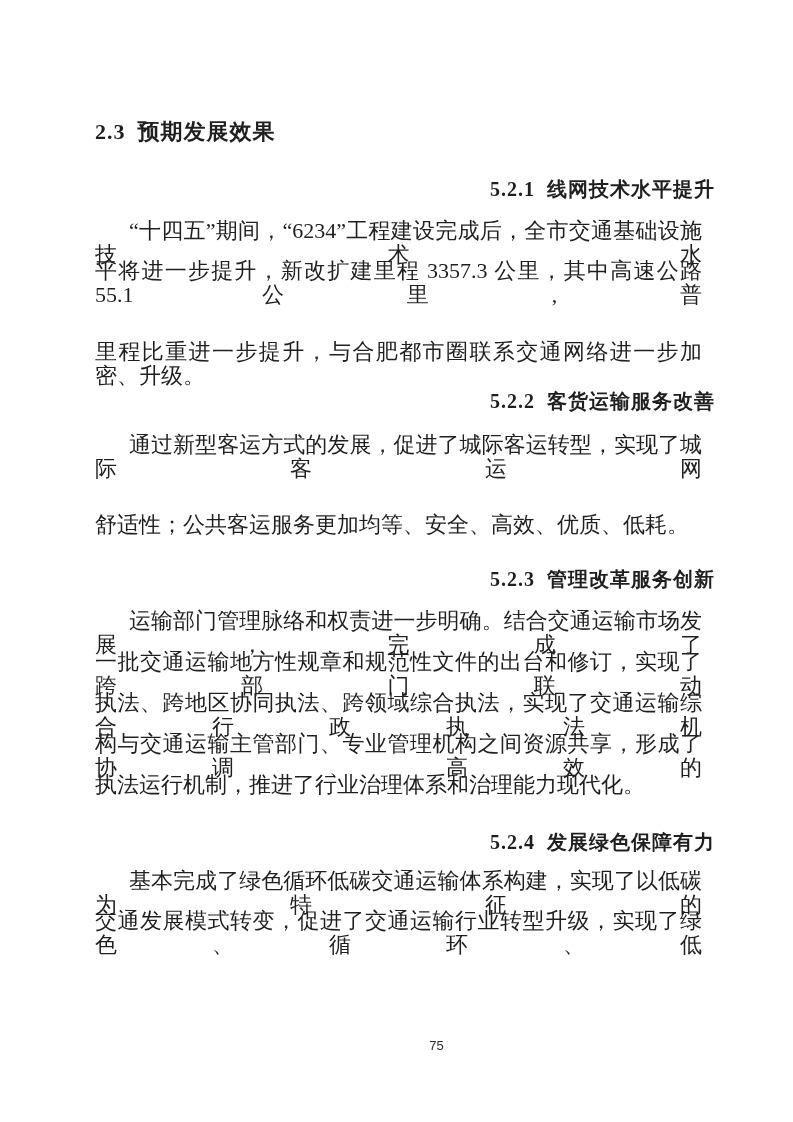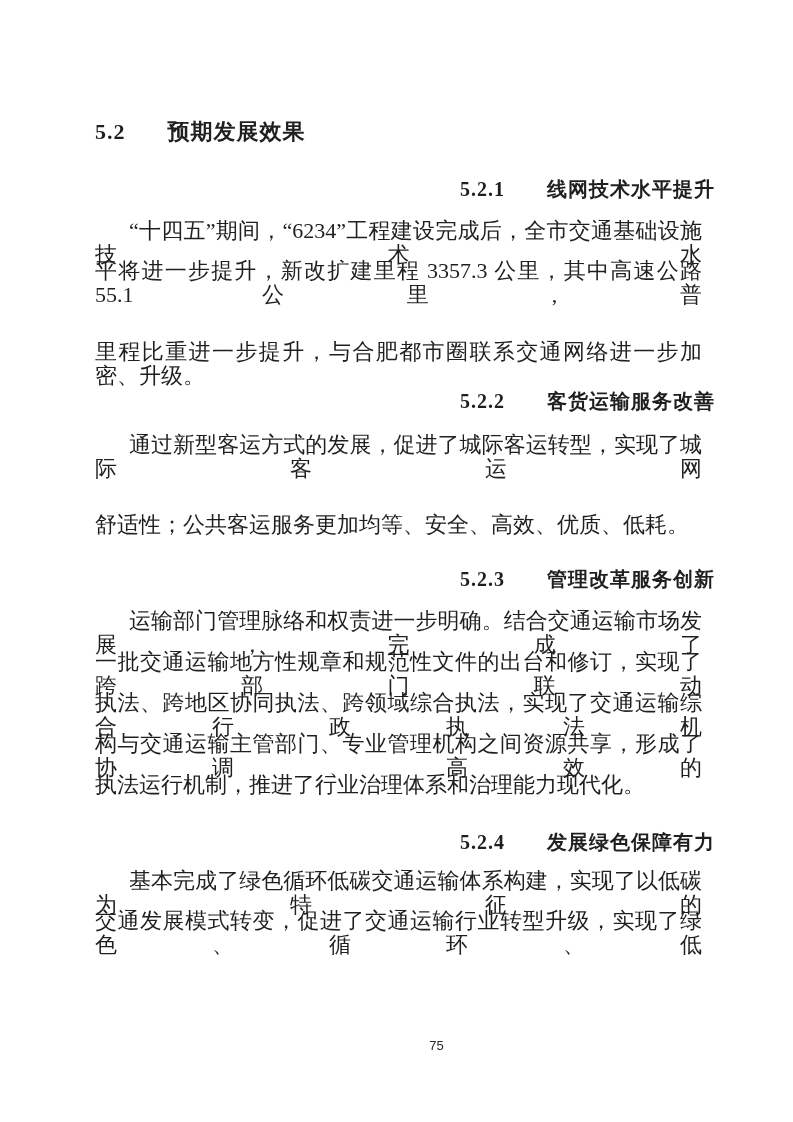--- a/index.html
+++ b/index.html
@@ -34,21 +34,20 @@
   .hnum {
     font-family: "Liberation Serif", "DejaVu Serif", serif;
     font-weight: 700;
     margin-right: 12px;
     letter-spacing: 1px;
   }
   .htitle {
     font-family: "DejaVu Sans", "Liberation Sans", sans-serif;
     font-weight: 700;
     letter-spacing: 1px;
-    margin-left: 30px;
   }
   .line {
     position: absolute;
     left: 95px;
     width: 607px;
     font-size: 22px;
     line-height: 24px;
     text-align: justify;
     text-align-last: justify;
     white-space: normal;
@@ -66,21 +65,21 @@
     font-family: "Liberation Sans", "DejaVu Sans", sans-serif;
     padding-left: 40px;
   }
 </style>
 </head>
 <body>
 
 <div class="page">
 
   <div class="h1" style="top:118px">
-    <span class="hnum">5.2</span><span class="htitle">预期发展效果</span>
+    <span class="hnum">2.3</span><span class="htitle">预期发展效果</span>
   </div>
 
   <div class="h2" style="top:176px">
     <span class="hnum">5.2.1</span><span class="htitle">线网技术水平提升</span>
   </div>
   <div class="line first" style="top:219px">“十四五”期间，“6234”工程建设完成后，全市交通基础设施技术水</div>
   <div class="line" style="top:259px">平将进一步提升，新改扩建里程 3357.3 公里，其中高速公路 55.1 公里,普</div>
   <div class="line last" style="top:340px">里程比重进一步提升，与合肥都市圈联系交通网络进一步加密、升级。</div>
 
   <div class="h2" style="top:388px">

